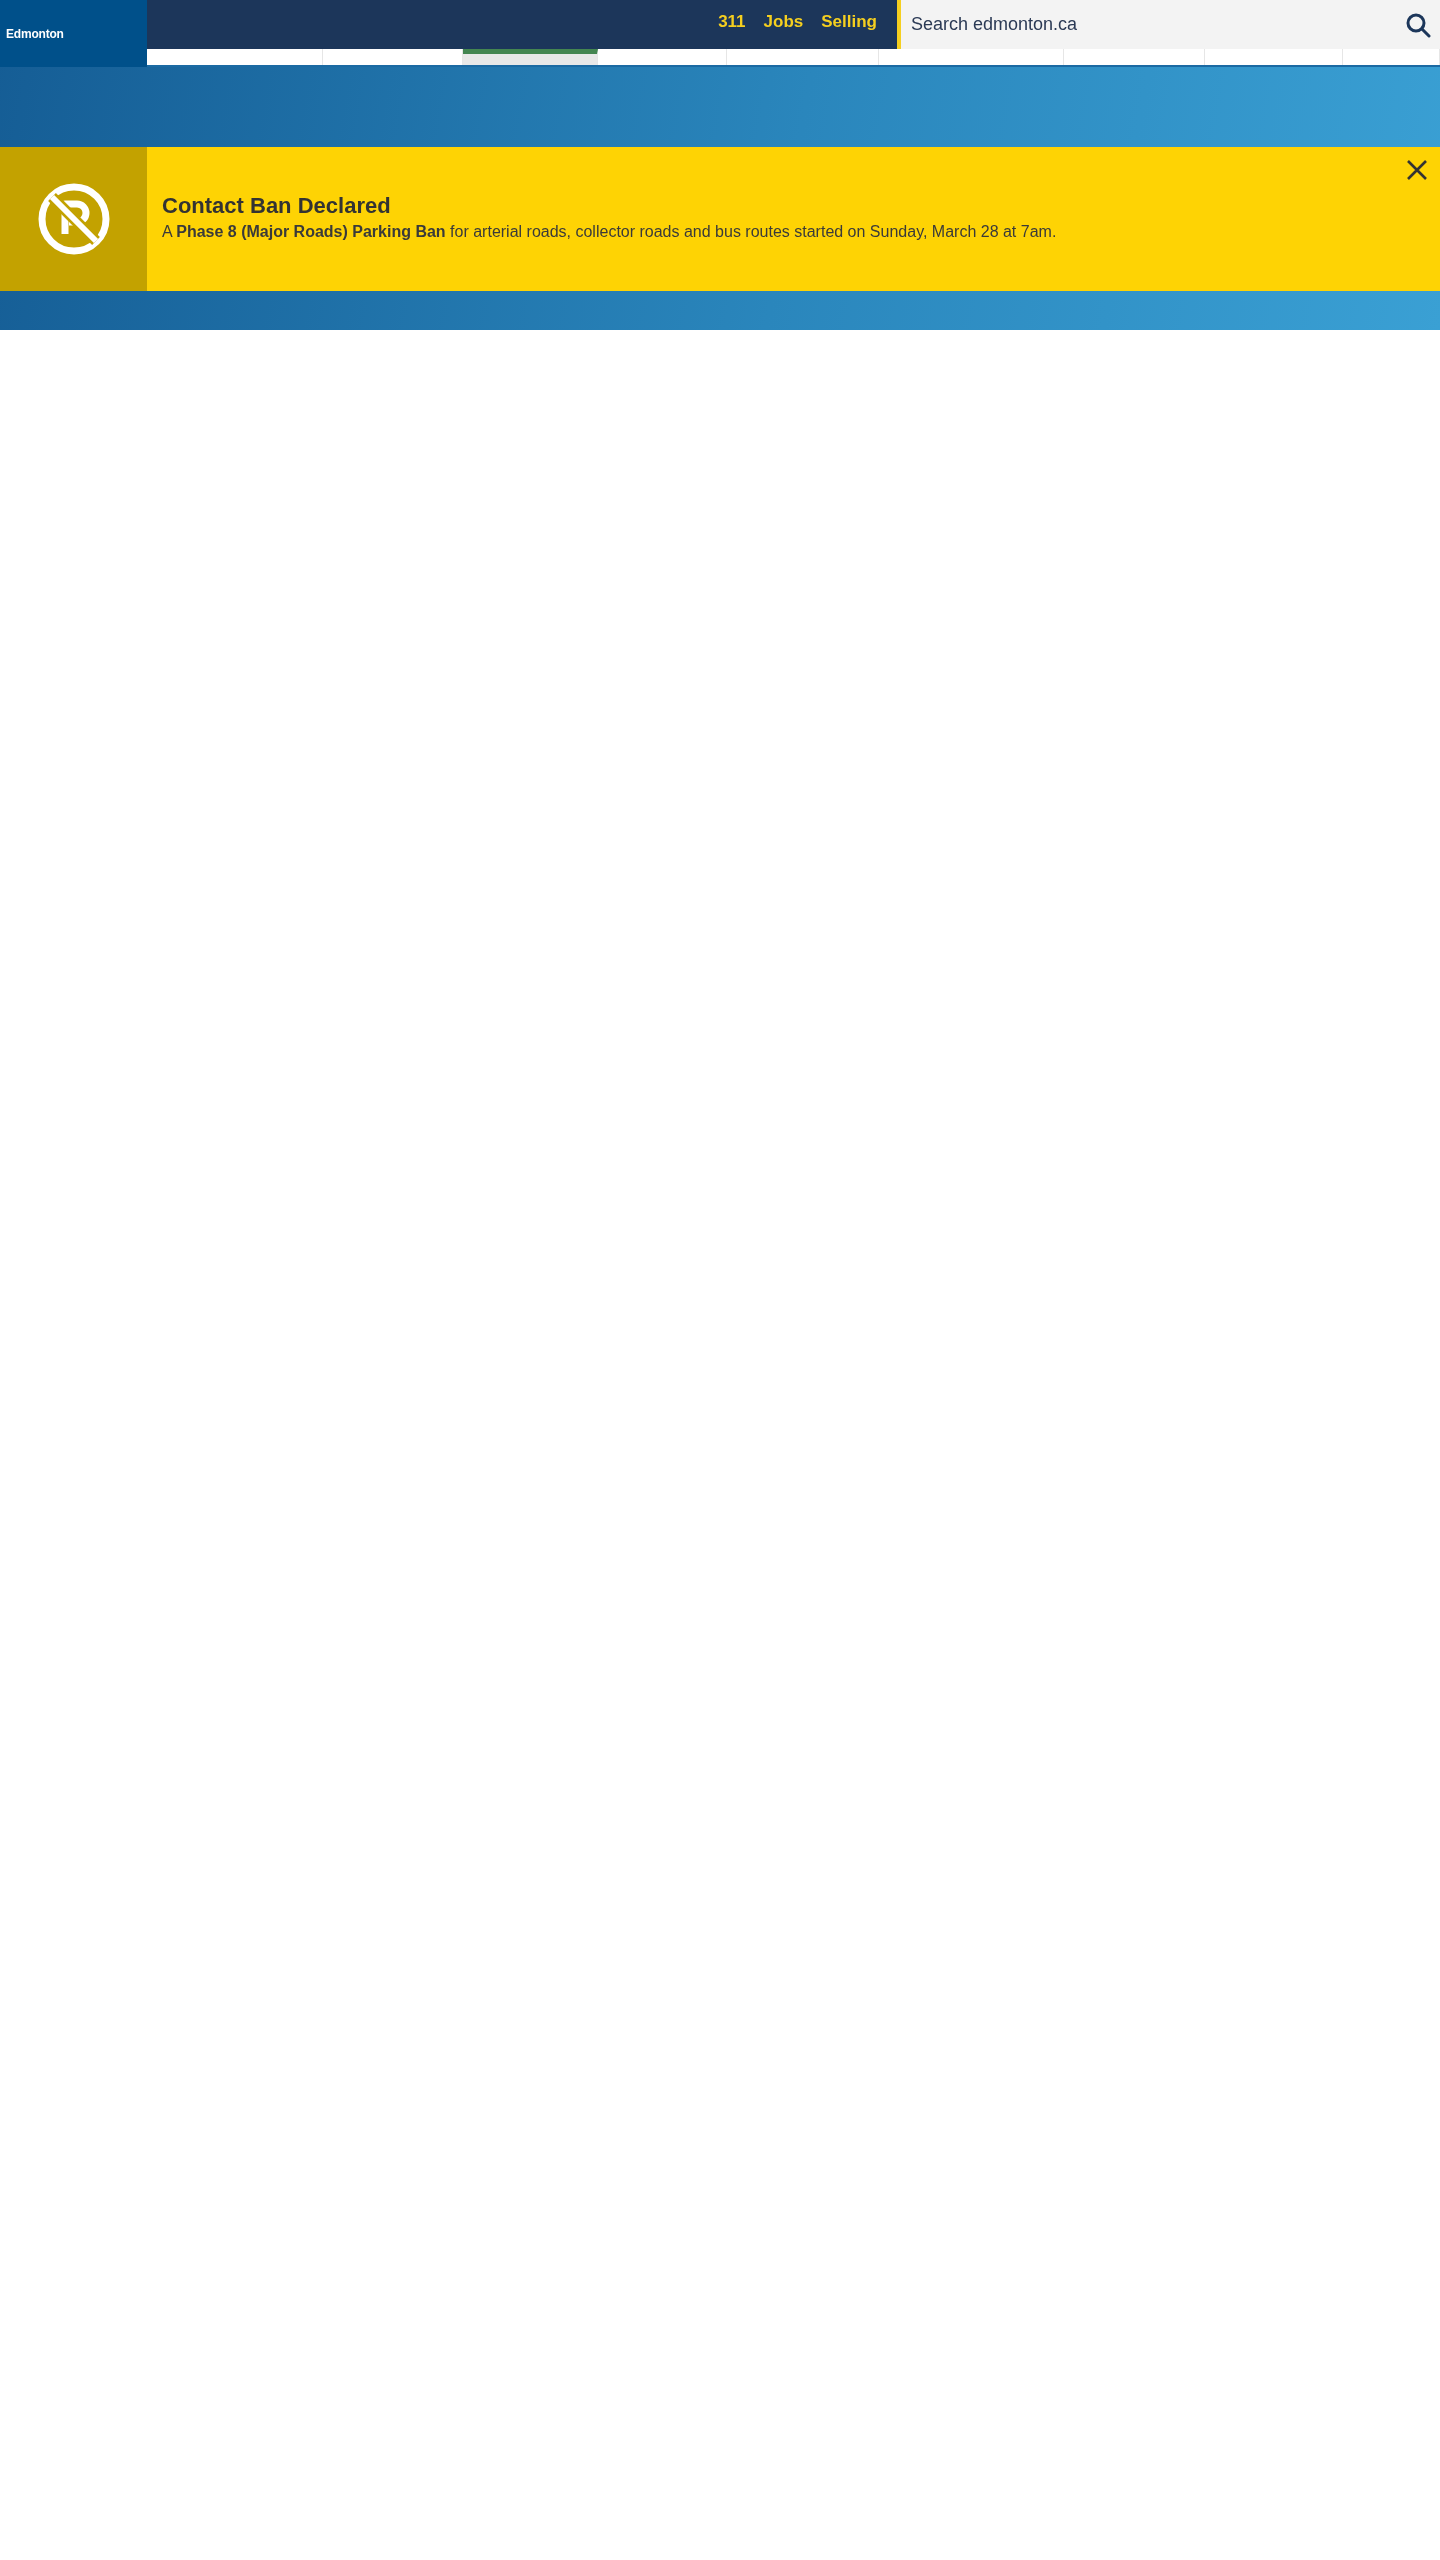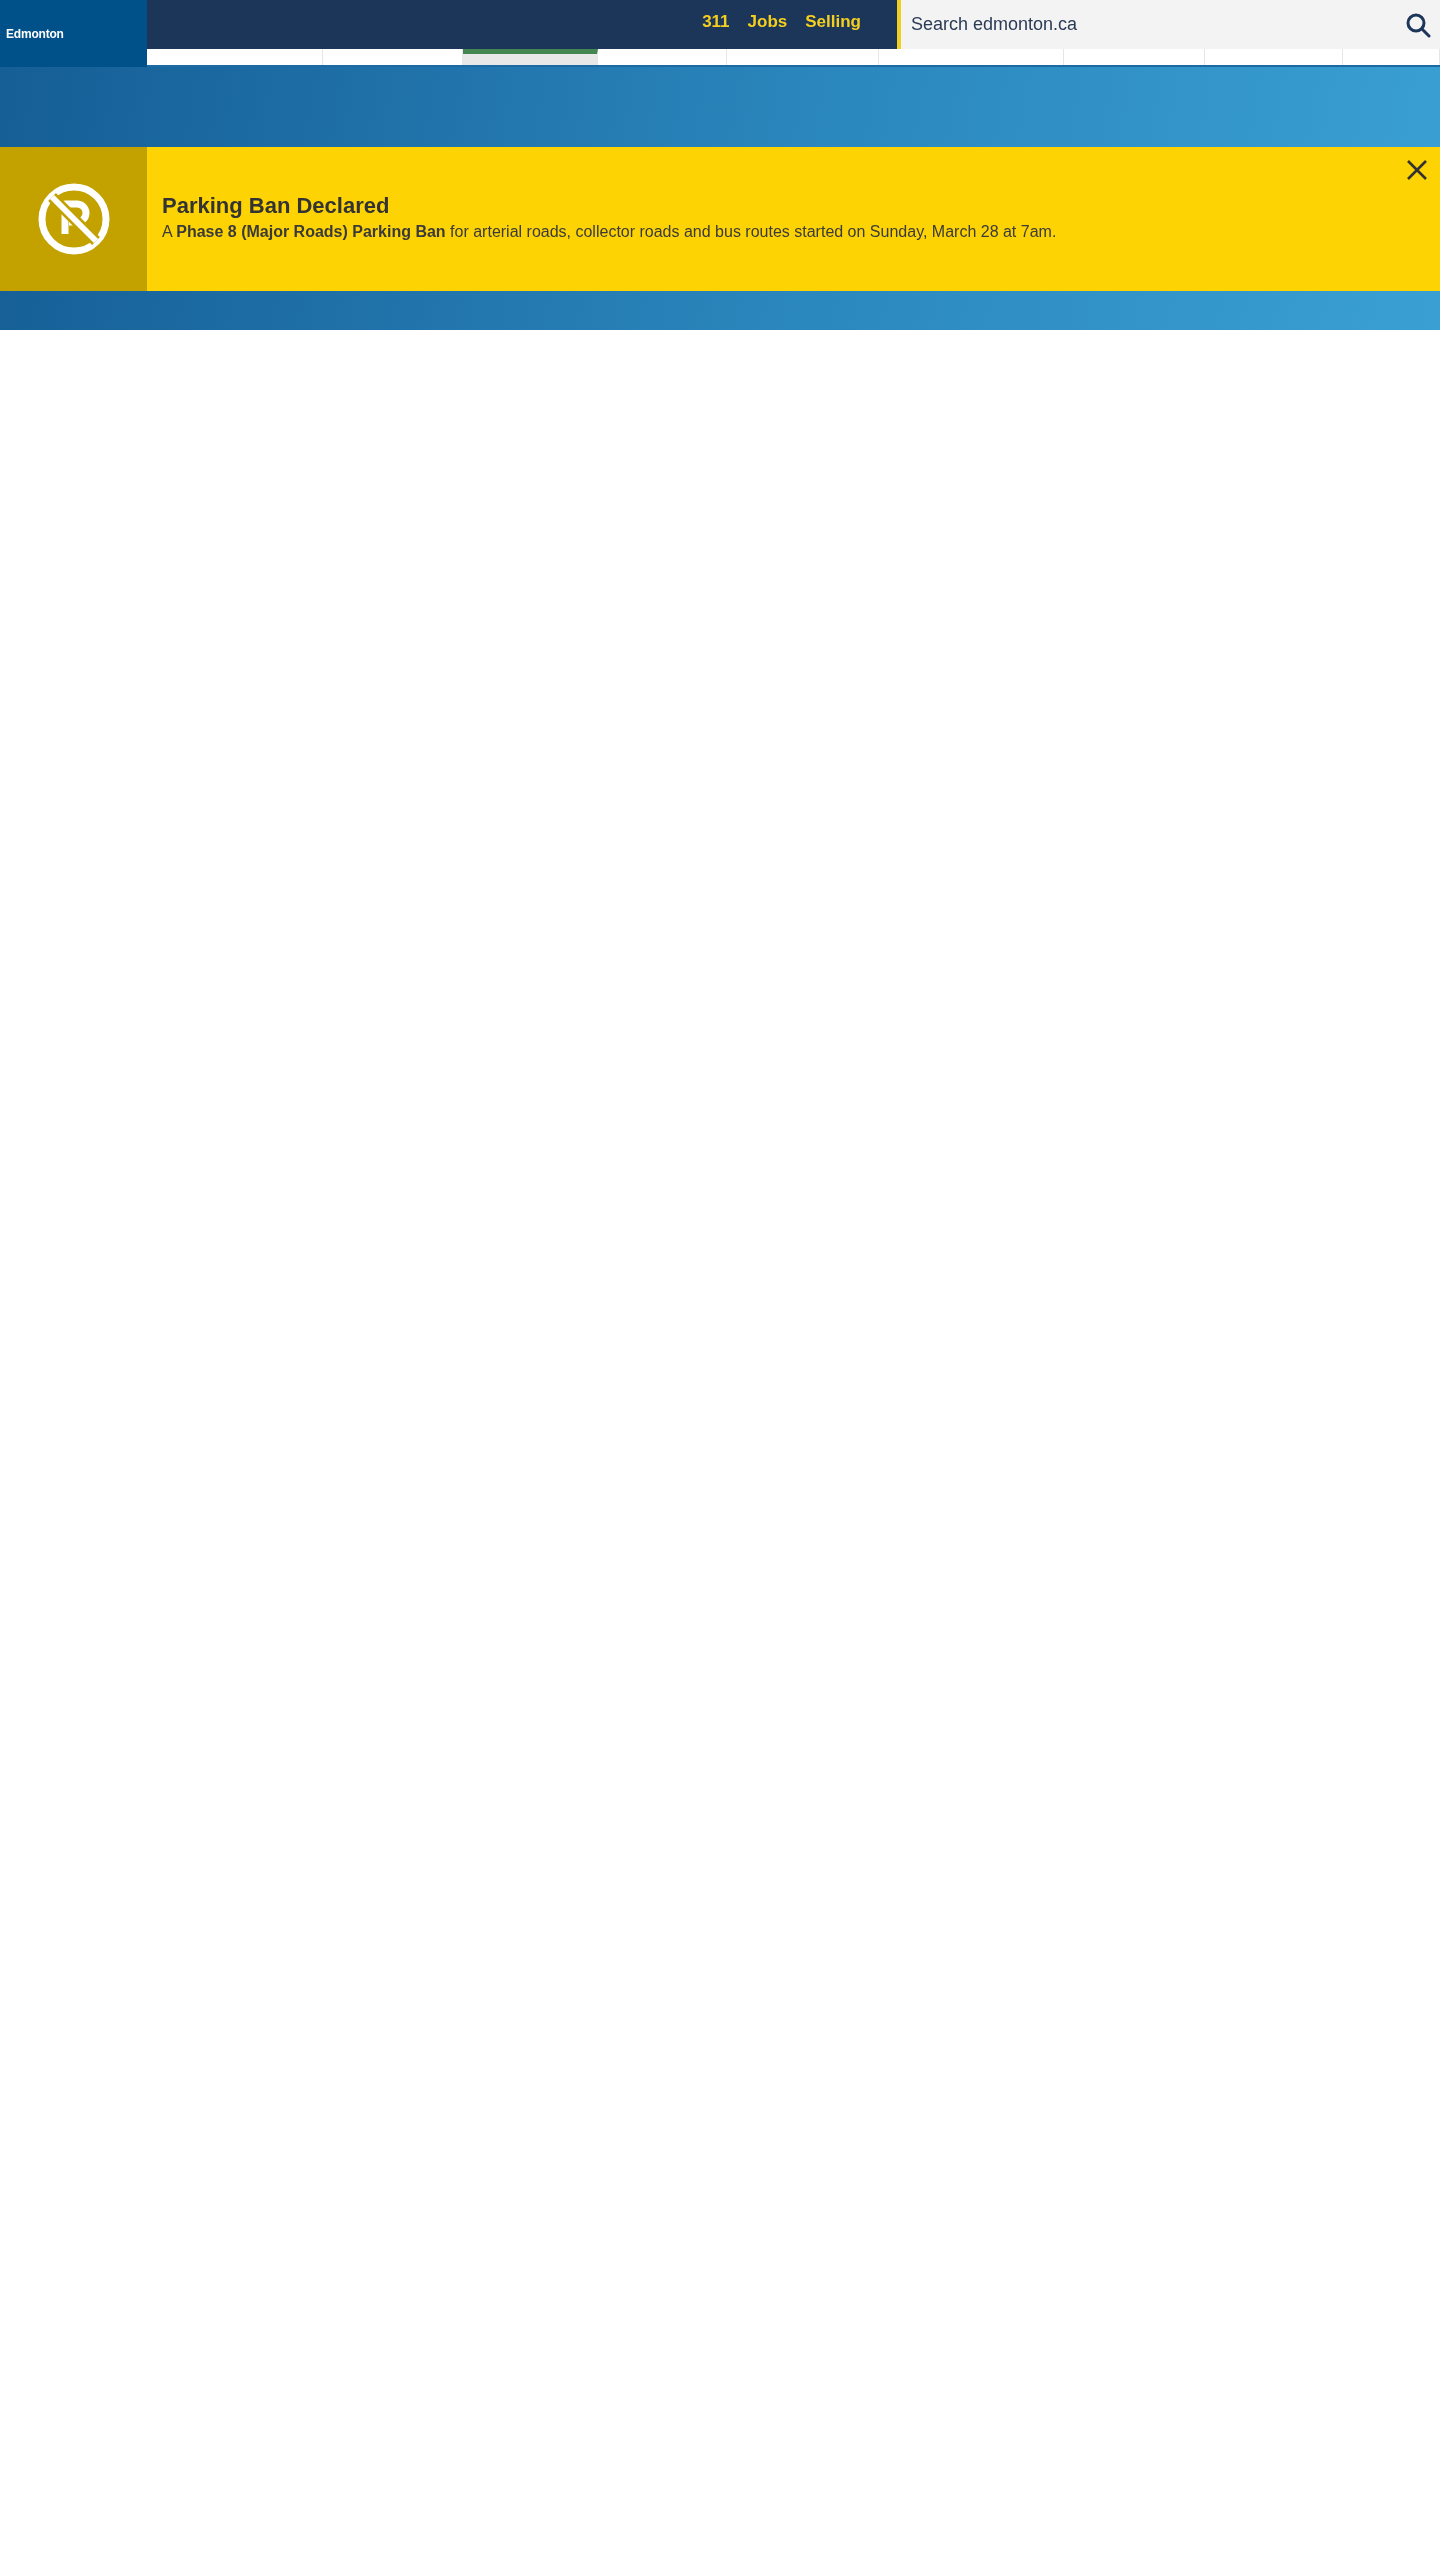--- a/index.html
+++ b/index.html
@@ -4,21 +4,21 @@
 <style>
   * { box-sizing: border-box; margin: 0; padding: 0; }
   html, body { width: 1440px; background: #ffffff; }
   body { font-family: "Liberation Sans", sans-serif; color: #444; position: relative; }
 
   
   .header { position: relative; height: 330px; background: linear-gradient(100deg, #155d95 0%, #2a86bc 55%, #3aa0d4 100%); }
   .logo-box { position: absolute; left: 0; top: 0; width: 147px; height: 67px; background: #00508a; display: flex; align-items: center; padding-left: 6px; }
   .logo-text { color: #fff; font-weight: bold; font-size: 12px; letter-spacing: -0.2px; }
   .topbar { position: absolute; left: 147px; top: 0; width: 750px; height: 49px; background: #1c365a; }
-  .util-links { position: absolute; right: 36px; top: 0; height: 44px; display: flex; gap: 18px; align-items: center; }
+  .util-links { position: absolute; right: 20px; top: 0; height: 44px; display: flex; gap: 18px; align-items: center; }
   .util-link { color: #f5cf1f; font-weight: bold; font-size: 17px; text-decoration: none; }
   .searchbar { position: absolute; left: 897px; top: 0; width: 543px; height: 49px; background: #f3f3f3; border-left: 4px solid #f5cf1f; display: flex; align-items: center; }
   .searchbar input { flex: 1; border: none; background: transparent; font-family: "Liberation Sans", sans-serif; font-size: 18px; color: #1c365a; padding-left: 10px; outline: none; height: 100%; }
   .searchbar input::placeholder { color: #2b3a55; }
   .search-btn { width: 44px; height: 44px; display: flex; align-items: center; justify-content: center; cursor: pointer; }
   .navstrip { position: absolute; left: 147px; top: 49px; width: 1293px; height: 18px; background: #fff; display: flex; border-bottom: 2px solid #1b6aa3; }
   .nav-tab { height: 100%; border-right: 1px solid #e6e6e6; }
   .nav-tab.active { background: #e8e8e8; border-top: 5px solid #448651; }
 
   
@@ -139,21 +139,21 @@
   <div class="alert">
     <div class="alert-icon-box">
       <svg width="74" height="74" viewBox="0 0 74 74">
         <circle cx="37" cy="37" r="32" fill="none" stroke="#fff" stroke-width="7"></circle>
         <path d="M28 52 V22 H40 a9 9 0 0 1 0 18 H32" fill="none" stroke="#fff" stroke-width="7" stroke-linejoin="round"></path>
         <line x1="15" y1="15" x2="59" y2="59" stroke="#c3a200" stroke-width="11"></line>
         <line x1="15" y1="15" x2="59" y2="59" stroke="#fff" stroke-width="6"></line>
       </svg>
     </div>
     <div class="alert-body">
-      <div class="alert-title">Parking Ban Declared</div>
+      <div class="alert-title">Contact Ban Declared</div>
       <div class="alert-text"><span>A </span><b>Phase 8 (Major Roads) Parking Ban</b><span> for arterial roads, collector roads and bus routes started on Sunday, March 28 at 7am.</span></div>
     </div>
     <div class="alert-close">
       <svg width="22" height="22" viewBox="0 0 22 22">
           <path d="M2 2 L20 20 M20 2 L2 20" stroke="#333" stroke-width="2.6"></path>
         </svg>
     </div>
   </div>
 </header>
 

